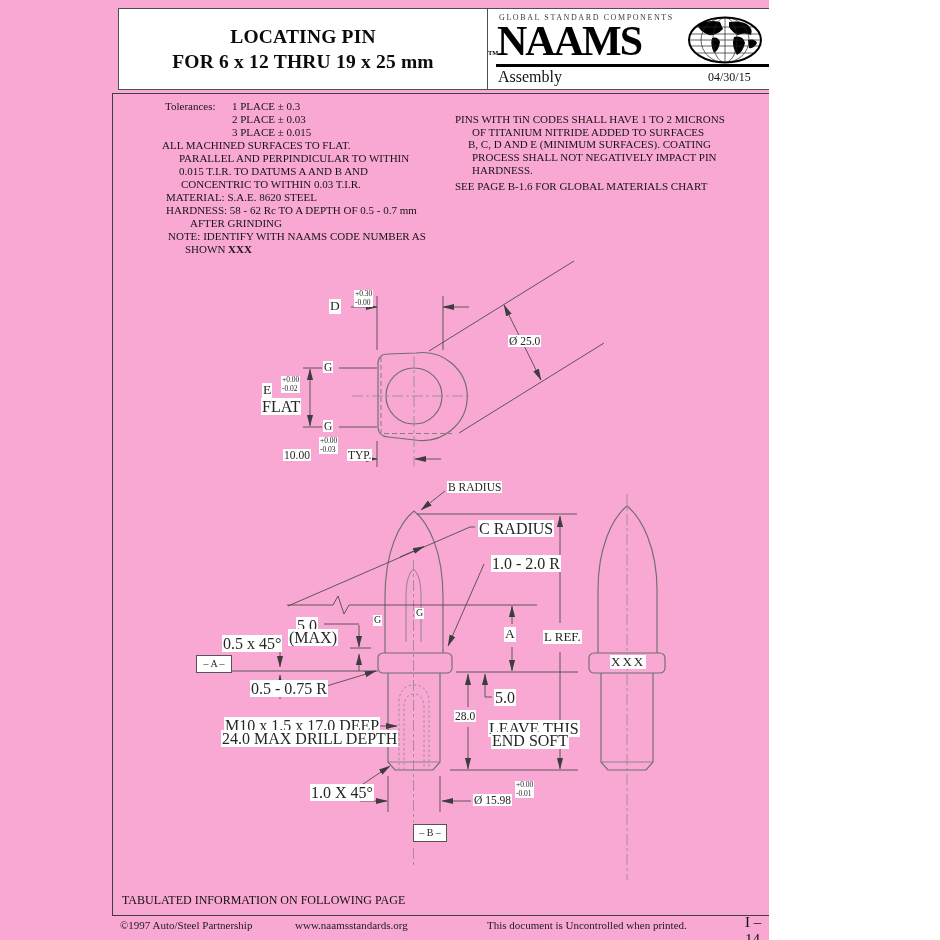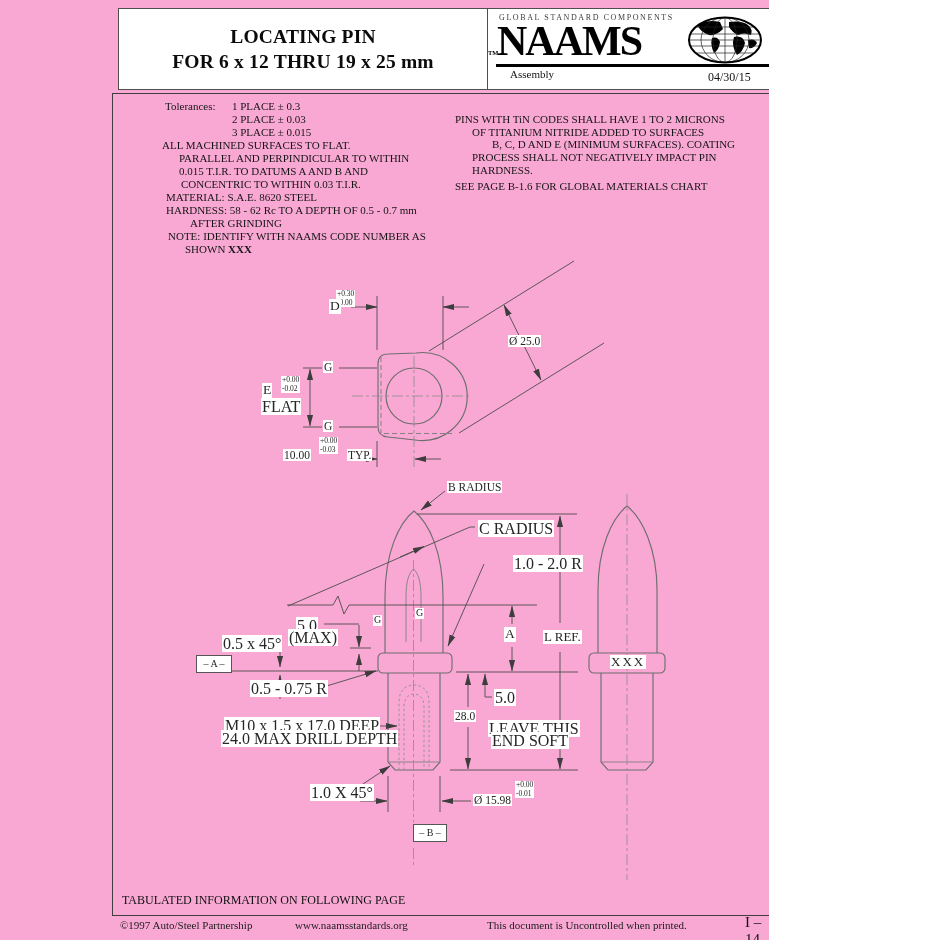--- a/index.html
+++ b/index.html
@@ -9,21 +9,21 @@
   .frame{position:absolute;left:112px;top:93px;width:676px;height:823px;
          border:1.6px solid #3f3f3f;box-sizing:border-box;background:transparent}
   .title-box{left:118px;top:8px;width:370px;height:82px;display:flex;flex-direction:column;
              justify-content:center;align-items:center}
   .title-box div{font-weight:bold;font-size:19.5px;line-height:25px;color:#0b0b0b;letter-spacing:.2px}
   .logo-box{left:488px;top:8px;width:300px;height:82px;border-left:none}
   .tagline{position:absolute;left:11px;top:4px;font-size:8px;letter-spacing:1.6px;color:#3c3c3c}
   .tm{position:absolute;left:0px;top:40px;font-size:6.5px;font-weight:bold;color:#000}
   .brand{position:absolute;left:9px;top:8px;font-size:42px;font-weight:900;letter-spacing:-2px;color:#000}
   .brand-rule{position:absolute;left:8px;top:55px;width:284px;height:2.5px;background:#000}
-  .division{position:absolute;left:22px;top:59px;font-size:11px;color:#111}
+  .division{position:absolute;left:10px;top:59px;font-size:16px;color:#111}
   .hdr-date{position:absolute;left:220px;top:61px;font-size:12px;color:#111}
   .globe{position:absolute;left:197px;top:6px}
   .nl{position:absolute;white-space:nowrap;font-size:11px;color:#151515}
   .lbl{position:absolute;white-space:nowrap;background:#fff;color:#262626;font-size:16px;
        line-height:1.08;padding:0 1px}
   .big{font-size:13.5px}
   .mid{font-size:11.5px}
   .tol{position:absolute;background:#fff;color:#262626;font-size:7.5px;line-height:1.15;padding:0 1px}
   .datum{position:absolute;border:1.2px solid #555;background:#fff;font-size:10px;color:#262626;
          text-align:center;box-sizing:border-box;line-height:15px}
@@ -125,21 +125,21 @@
   <div class="nl" style="left:179px;top:165px">0.015 T.I.R. TO DATUMS A AND B AND</div>
   <div class="nl" style="left:181px;top:178px">CONCENTRIC TO WITHIN 0.03 T.I.R.</div>
   <div class="nl" style="left:166px;top:191px">MATERIAL: S.A.E. 8620 STEEL</div>
   <div class="nl" style="left:166px;top:204px">HARDNESS: 58 - 62 Rc TO A DEPTH OF 0.5 - 0.7 mm</div>
   <div class="nl" style="left:190px;top:217px">AFTER GRINDING</div>
   <div class="nl" style="left:168px;top:230px">NOTE: IDENTIFY WITH NAAMS CODE NUMBER AS</div>
   <div class="nl" style="left:185px;top:243px"><span>SHOWN </span><b>XXX</b></div>
 
   <div class="nl" style="left:455px;top:113px">PINS WITH TiN CODES SHALL HAVE 1 TO 2 MICRONS</div>
   <div class="nl" style="left:472px;top:126px">OF TITANIUM NITRIDE ADDED TO SURFACES</div>
-  <div class="nl" style="left:492px;top:138px">B, C, D AND E (MINIMUM SURFACES). COATING</div>
+  <div class="nl" style="left:468px;top:138px">B, C, D AND E (MINIMUM SURFACES). COATING</div>
   <div class="nl" style="left:472px;top:151px">PROCESS SHALL NOT NEGATIVELY IMPACT PIN</div>
   <div class="nl" style="left:472px;top:164px">HARDNESS.</div>
   <div class="nl" style="left:455px;top:180px">SEE PAGE B-1.6 FOR GLOBAL MATERIALS CHART</div>
 
   <svg class="draw" width="940" height="940" viewBox="0 0 940 940">
     <defs>
       <marker id="arr" viewBox="0 0 12 8" refX="11.5" refY="4" markerWidth="13" markerHeight="9" orient="auto-start-reverse">
           <path d="M0,0.8 L12,4 L0,7.2 Z" fill="#3d3d3d"></path>
         </marker>
     </defs>
@@ -215,21 +215,21 @@
       <line x1="468" y1="707" x2="468" y2="674" marker-end="url(#arr)"></line>
       <line x1="468" y1="727" x2="468" y2="769" marker-end="url(#arr)"></line>
       <line x1="560" y1="623" x2="560" y2="516" marker-end="url(#arr)"></line>
       <line x1="560" y1="652" x2="560" y2="769" marker-end="url(#arr)"></line>
       <path class="thin" d="M388,776 L388,812 M440,776 L440,812"></path>
       <line x1="360" y1="801" x2="387" y2="801" marker-end="url(#arr)"></line>
       <line x1="471" y1="801" x2="442" y2="801" marker-end="url(#arr)"></line>
     </g>
   </svg>
 
-  <div class="tol" style="left:336px;top:290px">
+  <div class="tol" style="left:354px;top:290px">
     <div>+0.30</div>
     <div>-0.00</div>
   </div>
   <div class="lbl big" style="left:329px;top:299px">D</div>
   <div class="lbl mid" style="left:508px;top:335px">Ø 25.0</div>
   <div class="lbl mid" style="left:323px;top:361px">G</div>
   <div class="lbl mid" style="left:323px;top:420px">G</div>
   <div class="lbl big" style="left:262px;top:383px">E</div>
   <div class="tol" style="left:281px;top:376px">
     <div>+0.00</div>
@@ -238,21 +238,21 @@
   <div class="lbl" style="left:261px;top:398px">FLAT</div>
   <div class="tol" style="left:319px;top:437px">
     <div>+0.00</div>
     <div>-0.03</div>
   </div>
   <div class="lbl mid" style="left:283px;top:449px">10.00</div>
   <div class="lbl mid" style="left:347px;top:449px">TYP.</div>
 
   <div class="lbl mid" style="left:447px;top:481px">B RADIUS</div>
   <div class="lbl" style="left:478px;top:520px">C RADIUS</div>
-  <div class="lbl" style="left:513px;top:555px">1.0 - 2.0 R</div>
+  <div class="lbl" style="left:491px;top:555px">1.0 - 2.0 R</div>
   <div class="lbl" style="left:296px;top:617px">5.0</div>
   <div class="lbl" style="left:288px;top:629px">(MAX)</div>
   <div class="lbl" style="left:222px;top:635px">0.5 x 45°</div>
   <div class="datum" style="left:196px;top:655px;width:36px;height:18px">– A –</div>
   <div class="lbl" style="left:250px;top:680px">0.5 - 0.75 R</div>
   <div class="lbl" style="left:224px;top:717px">M10 x 1.5 x 17.0 DEEP</div>
   <div class="lbl" style="left:221px;top:730px">24.0 MAX DRILL DEPTH</div>
   <div class="lbl" style="left:310px;top:784px">1.0 X 45°</div>
   <div class="lbl big" style="left:504px;top:627px">A</div>
   <div class="lbl" style="left:543px;top:630px;font-size:13px">L REF.</div>

